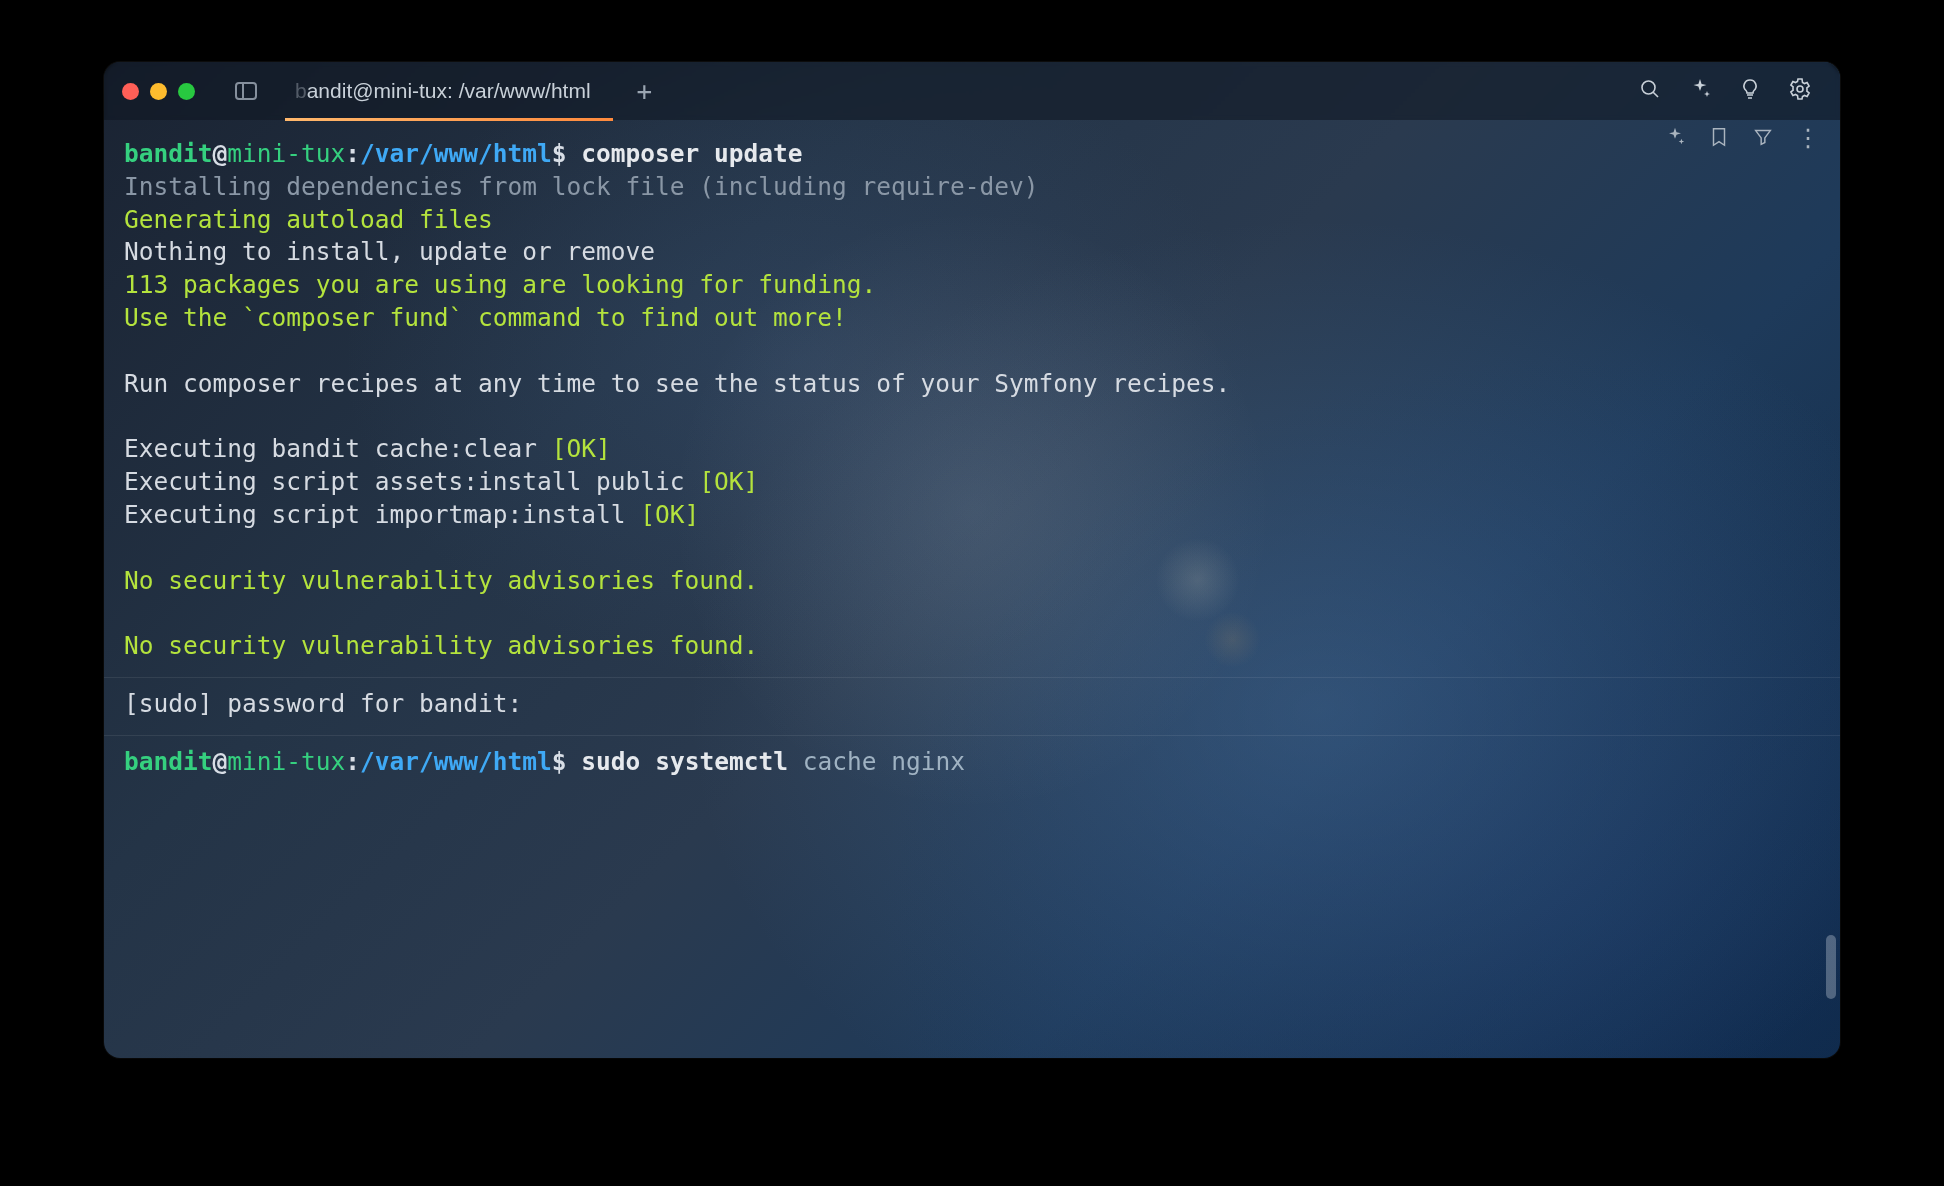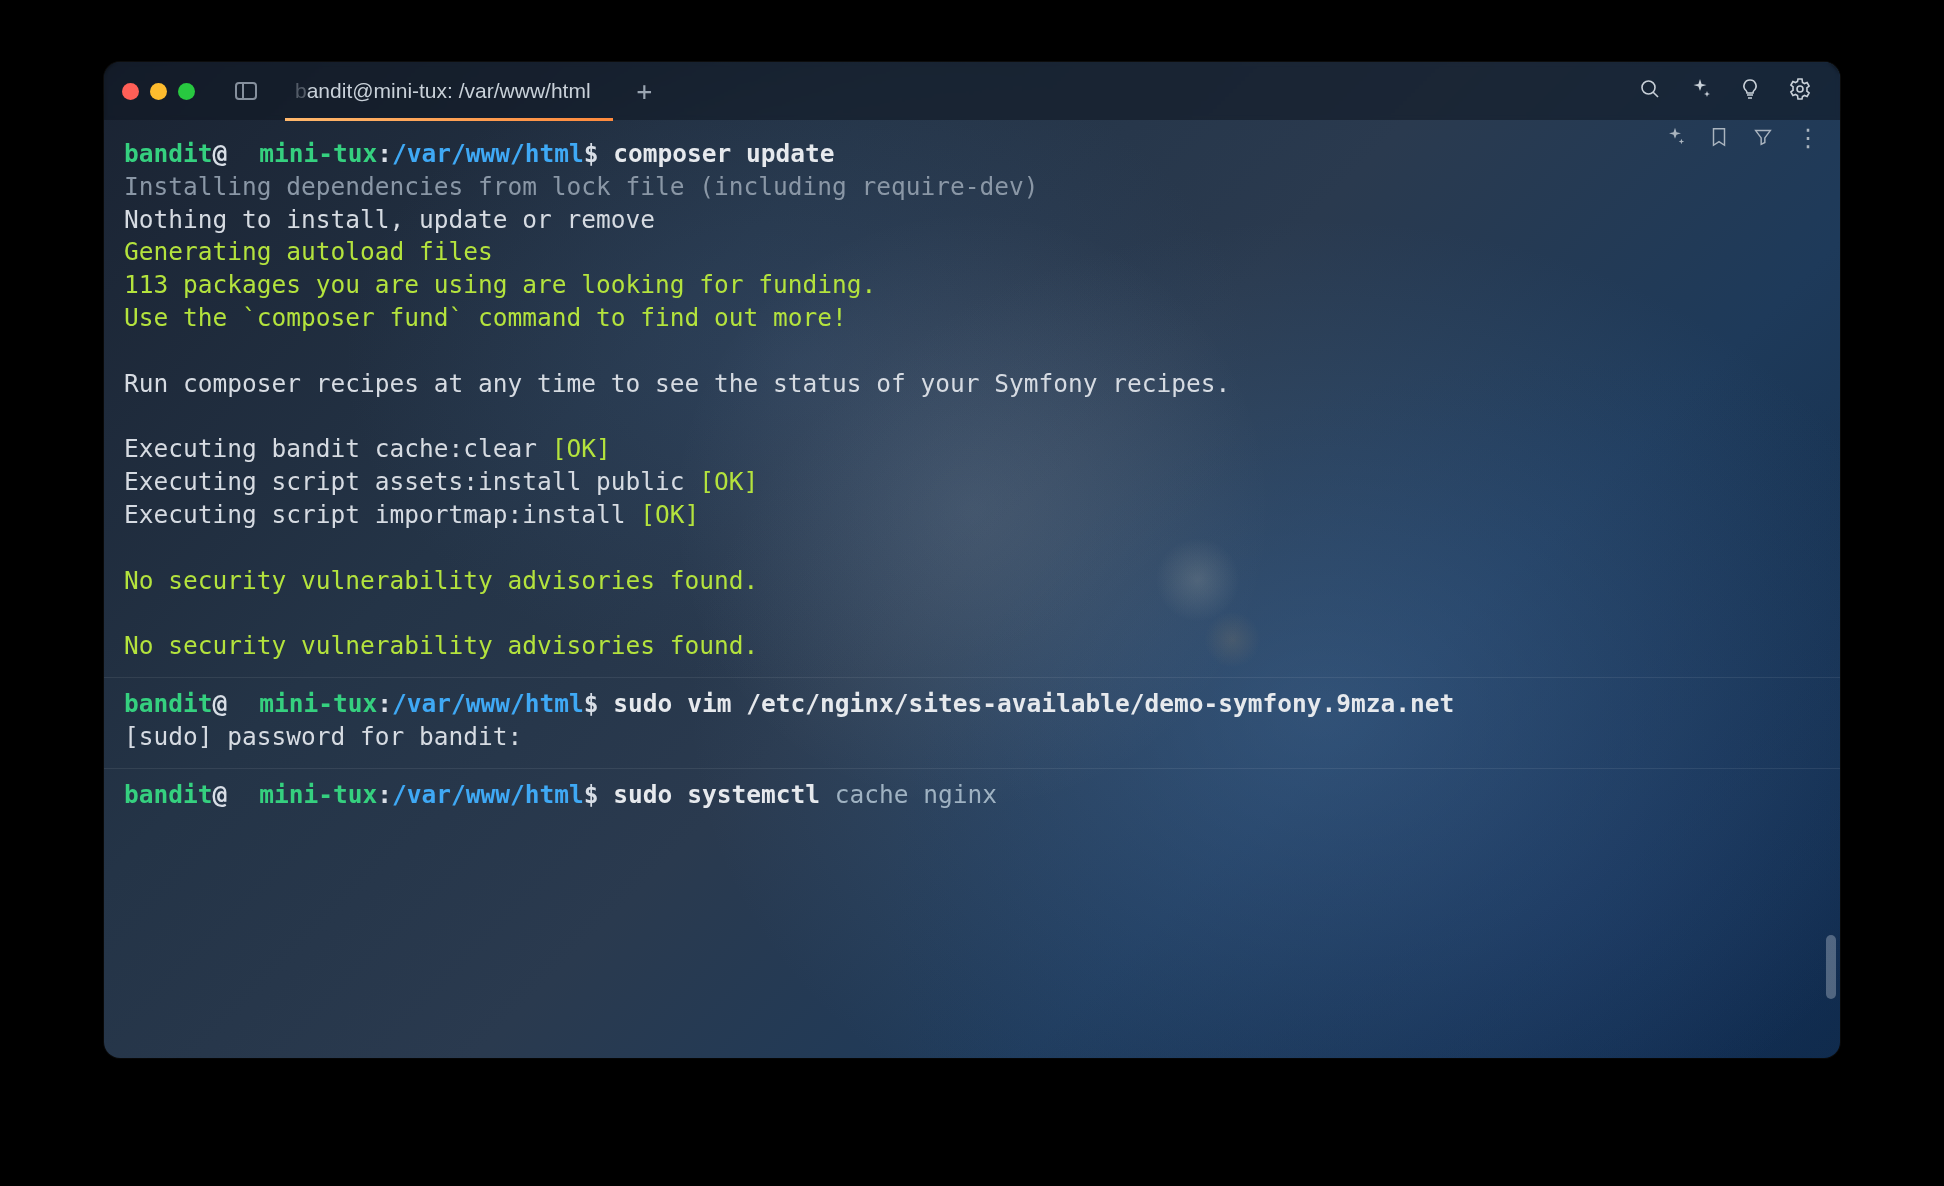--- a/index.html
+++ b/index.html
@@ -105,21 +105,21 @@
 
   pre, .line {
     font-family: "SF Mono", ui-monospace, Menlo, Consolas, monospace;
     font-size: 24.5px;
     line-height: 1.34;
     white-space: pre;
     color:#d8dee6;
   }
   .line{white-space:pre;}
   .user{color:#35d07f; font-weight:600;text-align:right;}
-  .host{color:#35d07f; font-weight:700;padding-left:32px;}
+  .host{color:#35d07f; font-weight:400;}
   .path{color:#3fa9f5; font-weight:600;}
   .sep{color:#d8dee6; font-weight:600;}
   .dollar{color:#d8dee6; font-weight:600;}
   .cmd{color:#e6e9ed; font-weight:600;}
   .sudo{color:#e6e9ed; font-weight:600;}
   .arg{color:#9fb2c2; font-weight:500;}
   .out-dim{color:#8a97a6;}
   .out-green{color:#b4e33d;}
   .out-plain{color:#d6dbe2;}
   .ok{color:#b4e33d;}
@@ -192,38 +192,37 @@
         </span>
         <span>
           <svg viewBox="0 0 24 24">
               <path d="M4 5h16l-6 8v5l-4 2v-7L4 5z"></path>
             </svg>
         </span>
         <span class="kebab">⋮</span>
       </div>
       <div class="line"><span class="user">bandit</span><span class="sep">@</span><span class="host">mini-tux</span><span class="sep">:</span><span class="path">/var/www/html</span><span class="dollar">$ </span><span class="cmd">composer update</span></div>
       <div class="line out-dim">Installing dependencies from lock file (including require-dev)</div>
+      <div class="line out-green">Generating autoload files</div>
       <div class="line out-plain">Nothing to install, update or remove</div>
-      <div class="line out-green">Generating autoload files</div>
       <div class="line out-green">113 packages you are using are looking for funding.</div>
       <div class="line out-green">Use the `composer fund` command to find out more!</div>
       <div class="line">&nbsp;</div>
       <div class="line out-plain">Run composer recipes at any time to see the status of your Symfony recipes.</div>
       <div class="line">&nbsp;</div>
       <div class="line"><span class="out-plain">Executing bandit cache:clear </span><span class="ok">[OK]</span></div>
       <div class="line"><span class="out-plain">Executing script assets:install public </span><span class="ok">[OK]</span></div>
       <div class="line"><span class="out-plain">Executing script importmap:install </span><span class="ok">[OK]</span></div>
       <div class="line">&nbsp;</div>
       <div class="line out-green">No security vulnerability advisories found.</div>
       <div class="line">&nbsp;</div>
       <div class="line out-green">No security vulnerability advisories found.</div>
     </div>
 
     <div class="block">
-      <div class="line"><span class="user">bandit</span><span class="sep">@</span><span class="host">mini-tux</span><span class="sep">:</span><span class="path">/var/www/html</span><span class="dollar">$ </span><span class="sudo">sudo</span><span class="cmd"> </span><span class="cmd">vim</span><span class="cmd"> </span><span class="cmd">/etc/nginx/sites-available/demo-symfony.9mza.net</span></div>
       <div class="line out-plain">[sudo] password for bandit:</div>
     </div>
 
     <div class="block" style="border-bottom:none;">
       <div class="line"><span class="user">bandit</span><span class="sep">@</span><span class="host">mini-tux</span><span class="sep">:</span><span class="path">/var/www/html</span><span class="dollar">$ </span><span class="sudo">sudo</span><span> </span><span class="sudo">systemctl</span><span> </span><span class="arg">cache nginx</span></div>
     </div>
 
     <div class="scrollthumb"></div>
   </div>
 

